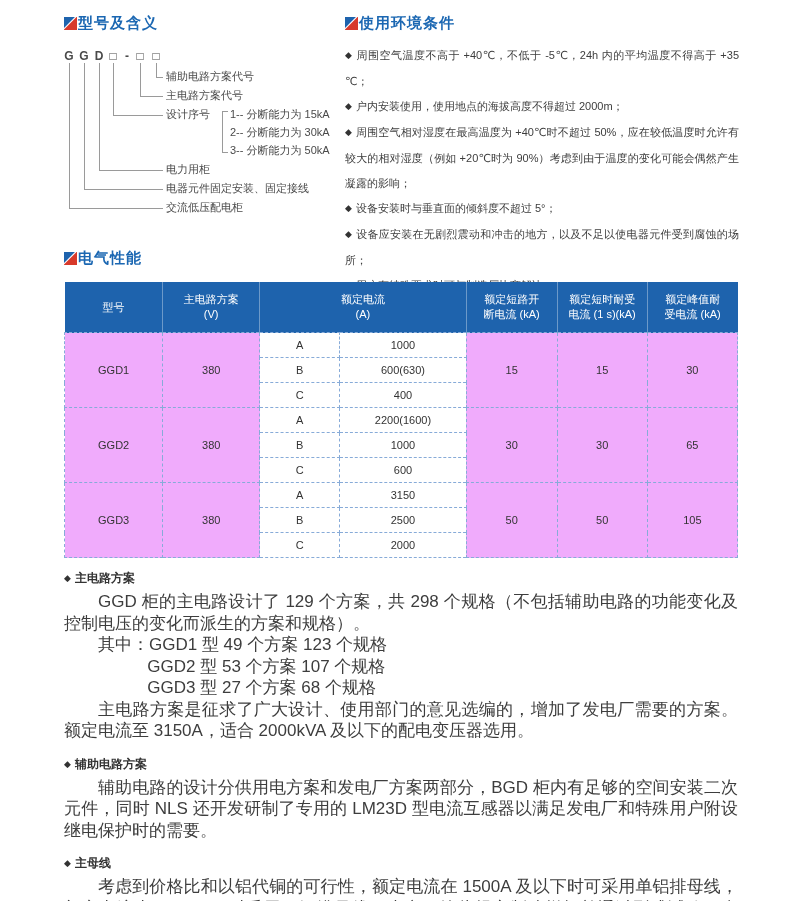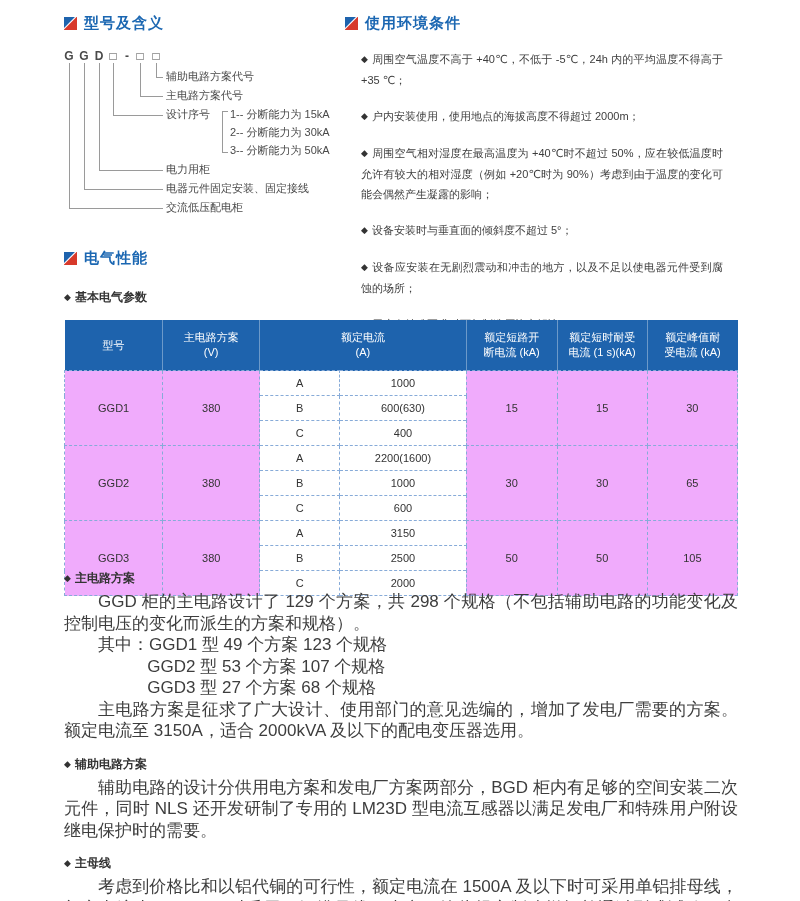--- a/index.html
+++ b/index.html
@@ -1,41 +1,41 @@
 <!DOCTYPE html>
 <html><head>
 <meta charset="utf-8">
 <style>
   html,body{margin:0;padding:0;background:#fff;}
   .page{
     position:relative;width:800px;height:901px;background:#ffffff;overflow:hidden;
     font-family:"Liberation Sans","DejaVu Sans",sans-serif;color:#3d3d3d;
   }
   
-  .sec-header{display:flex;align-items:center;gap:7px;}
+  .sec-header{display:flex;align-items:center;gap:1px;}
   .sec-icon{position:relative;width:13px;height:13px;background:#d7392b;flex:0 0 auto;}
   .sec-icon::before{content:"";position:absolute;inset:0;background:#fff;
     clip-path:polygon(0 0,96% 0,0 96%);}
   .sec-icon::after{content:"";position:absolute;inset:0;background:#1e63ad;
     clip-path:polygon(0 0,84% 0,0 84%);}
   .sec-header h2{margin:0;font-size:15px;font-weight:bold;color:#1b67b2;letter-spacing:1px;}
   
   .model-sec{position:absolute;left:64px;top:14px;width:276px;}
   .diagram{position:relative;height:172px;margin-top:16px;font-size:11px;color:#4a4a4a;}
   .code-char{position:absolute;top:0;width:10px;text-align:center;
     font-weight:bold;font-size:12px;color:#4a4a4a;}
   .connector{position:absolute;border-left:1px solid #9a9a9a;border-bottom:1px solid #9a9a9a;}
   .dg-label{position:absolute;left:102px;white-space:nowrap;line-height:13px;}
   .dg-option{position:absolute;left:166px;white-space:nowrap;line-height:13px;}
   .dg-bracket{position:absolute;left:158px;top:62px;width:5px;height:40px;
     border-left:1px solid #9a9a9a;border-top:1px solid #9a9a9a;border-bottom:1px solid #9a9a9a;}
   
   .env-sec{position:absolute;left:345px;top:14px;width:394px;}
   .env-list{margin-top:10px;}
-  .env-bullet{margin:16px;font-size:11px;line-height:20px;color:#3d3d3d;text-align:justify;}
+  .env-bullet{margin:0;font-size:11px;line-height:25px;color:#3d3d3d;text-align:justify;}
   .diamond{font-size:9px;margin-right:4px;position:relative;top:-1px;color:#333;}
   
   .elec-sec{position:absolute;left:64px;top:249px;width:674px;}
   .sub-title{margin-top:21px;font-size:12px;font-weight:bold;color:#333;}
   table.spec{border-collapse:collapse;width:100%;margin-top:14px;table-layout:fixed;}
   table.spec thead th{
     background:#1e63ad;color:#fff;font-size:11px;font-weight:normal;
     white-space:pre-line;line-height:15px;height:46px;padding:2px 2px;
     border-left:1px solid rgba(255,255,255,.35);vertical-align:middle;text-align:center;}
   table.spec thead th:first-child{border-left:none;}
@@ -104,23 +104,20 @@
         <p class="env-bullet"><span class="diamond">◆</span>设备安装时与垂直面的倾斜度不超过 5°；</p>
         <p class="env-bullet"><span class="diamond">◆</span>设备应安装在无剧烈震动和冲击的地方，以及不足以使电器元件受到腐蚀的场所；</p>
         <p class="env-bullet"><span class="diamond">◆</span>用户有特殊要求时可与制造厂协商解决。</p>
       </div>
   </section>
 
   <section class="elec-sec">
     <div class="sec-header">
       <span class="sec-icon"></span>
       <h2>电气性能</h2>
-    </div>
-    <div class="sub-title">
-      <span class="diamond">◆</span><span>基本电气参数</span>
     </div>
     <table class="spec">
       <colgroup>
         <col style="width:14.6%">
           <col style="width:14.4%">
           <col style="width:11.9%">
         <col style="width:18.8%">
           <col style="width:13.5%">
           <col style="width:13.4%">
           <col style="width:13.4%">

